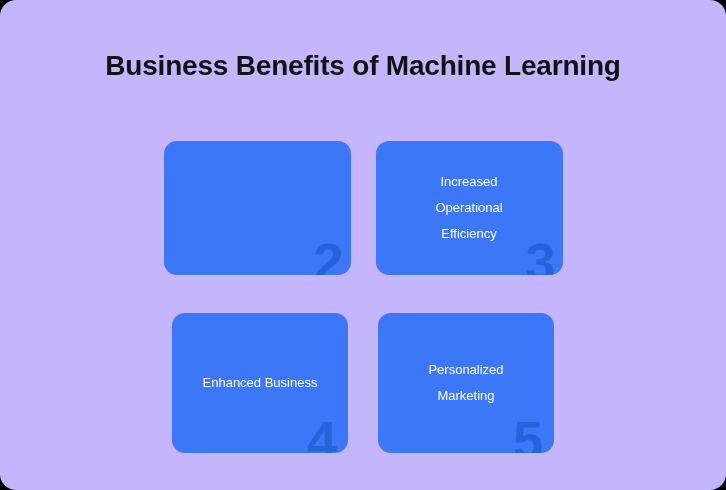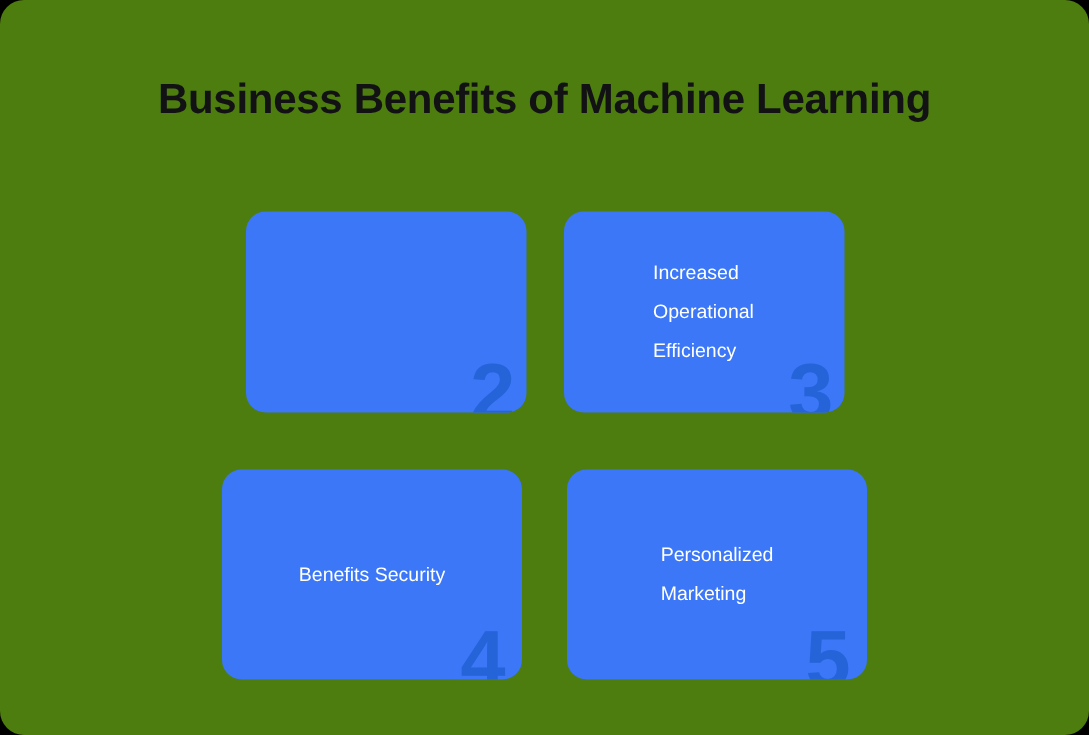--- a/index.html
+++ b/index.html
@@ -11,21 +11,21 @@
     width: 726px;
     height: 490px;
     overflow: hidden;
     font-family: "Liberation Sans", sans-serif;
   }
 
   #infographic {
     position: relative;
     width: 726px;
     height: 490px;
-    background: #4d7c0f;
+    background: #c4b5fd;
     border-radius: 16px;
     overflow: hidden;
     box-sizing: border-box;
   }
 
   #page-title {
     position: absolute;
     left: 0;
     right: 0;
     top: 48px;
@@ -68,30 +68,31 @@
     justify-content: center;
     box-sizing: border-box;
   }
 
   #card-row-1 .benefit-card {
     width: 187px;
     height: 134px;
   }
 
   #card-row-2 .benefit-card {
-    width: 200px;
+    width: 176px;
     height: 140px;
   }
 
   .card-label {
     position: relative;
     z-index: 2;
     color: #ffffff;
     font-size: 13px;
     line-height: 26px;
+    text-align: center;
     padding: 0 16px;
     font-weight: normal;
   }
 
   .card-number {
     position: absolute;
     right: 8px;
     bottom: -14px;
     z-index: 1;
     font-size: 54px;
@@ -124,21 +125,21 @@
     <div class="benefit-card">
       <div class="card-label">Increased<br>Operational<br>Efficiency</div>
       <div class="card-number">3</div>
     </div>
 
   </div>
 
   <div class="card-row" id="card-row-2">
 
     <div class="benefit-card">
-      <div class="card-label">Benefits Security</div>
+      <div class="card-label">Enhanced Business</div>
       <div class="card-number">4</div>
     </div>
 
     <div class="benefit-card">
       <div class="card-label">Personalized<br>Marketing</div>
       <div class="card-number">5</div>
     </div>
 
   </div>
 

